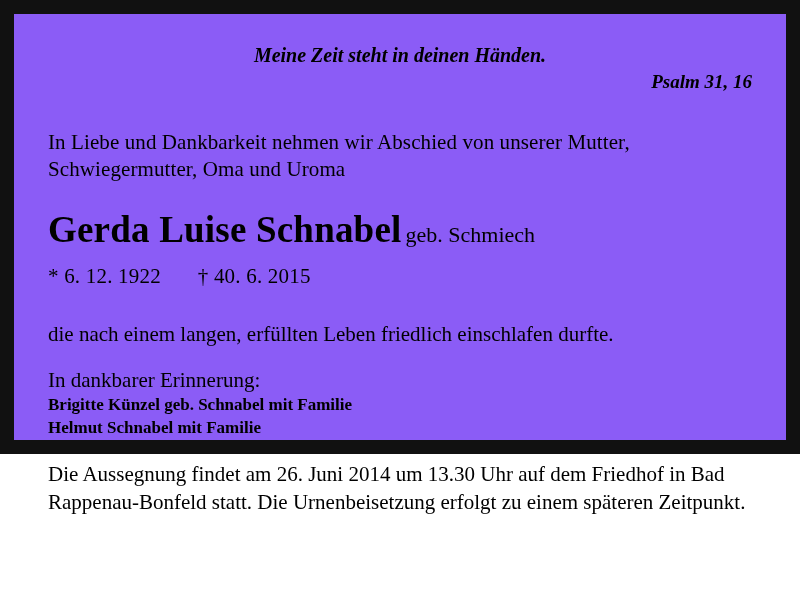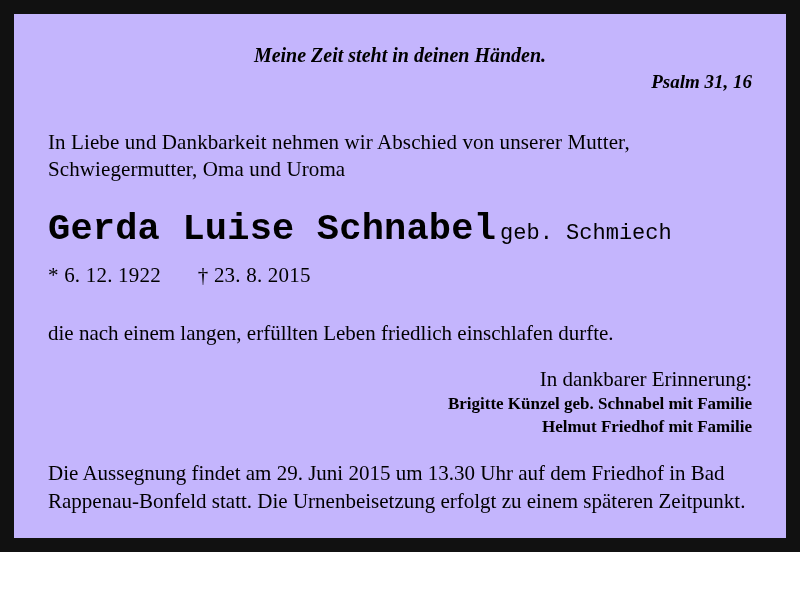--- a/index.html
+++ b/index.html
@@ -10,23 +10,23 @@
   body {
     width: 800px;
     height: 608px;
     font-family: "Liberation Serif", serif;
     color: #000000;
     overflow: hidden;
   }
   .obituary {
     box-sizing: border-box;
     width: 800px;
-    height: 552px;
+    height: 454px;
     border: 14px solid #111111;
-    background: #c4b5fd;
+    background: #8b5cf6;
     padding: 22px 34px 0 34px;
   }
   .verse {
     text-align: center;
     font-style: italic;
     font-weight: bold;
     font-size: 20px;
     line-height: 1.35;
     margin-top: 6px;
   }
@@ -39,21 +39,20 @@
     font-size: 21px;
     line-height: 1.32;
     margin-top: 34px;
     letter-spacing: 0.1px;
   }
   .name-line {
     margin-top: 24px;
     display: flex;
     align-items: baseline;
     flex-wrap: wrap;
-    font-family: Liberation Mono, monospace;
   }
   .name {
     font-size: 37px;
     font-weight: bold;
     letter-spacing: 0.2px;
   }
   .maiden {
     font-size: 22px;
     margin-left: 4px;
     font-weight: normal;
@@ -67,21 +66,21 @@
     display: inline-block;
     width: 26px;
   }
   .passage {
     font-size: 21px;
     line-height: 1.32;
     margin-top: 32px;
   }
   .memory {
     margin-top: 18px;
-    text-align: right;
+    text-align: left;
     font-size: 21px;
     line-height: 1.3;
   }
   .memory .survivors {
     font-weight: bold;
     font-size: 17px;
   }
   .memory .survivors div {
     line-height: 1.32;
   }
@@ -104,28 +103,28 @@
   <div class="intro">In Liebe und Dankbarkeit nehmen wir Abschied von unserer Mutter, Schwiegermutter, Oma und Uroma</div>
 
   <div class="name-line">
     <span class="name">Gerda Luise Schnabel</span>
     <span class="maiden">geb. Schmiech</span>
   </div>
 
   <div class="dates">
     <span>* 6. 12. 1922</span>
     <span class="sep"></span>
-    <span>† 23. 8. 2015</span>
+    <span>† 40. 6. 2015</span>
   </div>
 
   <div class="passage">die nach einem langen, erfüllten Leben friedlich einschlafen durfte.</div>
 
   <div class="memory">
     <div>In dankbarer Erinnerung:</div>
     <div class="survivors">
       <div>Brigitte Künzel geb. Schnabel mit Familie</div>
-      <div>Helmut Friedhof mit Familie</div>
+      <div>Helmut Schnabel mit Familie</div>
     </div>
   </div>
 
-  <div class="funeral">Die Aussegnung findet am 29. Juni 2015 um 13.30 Uhr auf dem Friedhof in Bad Rappenau-Bonfeld statt. Die Urnenbeisetzung erfolgt zu einem späteren Zeitpunkt.</div>
+  <div class="funeral">Die Aussegnung findet am 26. Juni 2014 um 13.30 Uhr auf dem Friedhof in Bad Rappenau-Bonfeld statt. Die Urnenbeisetzung erfolgt zu einem späteren Zeitpunkt.</div>
 
 </div>
 
 </body></html>

